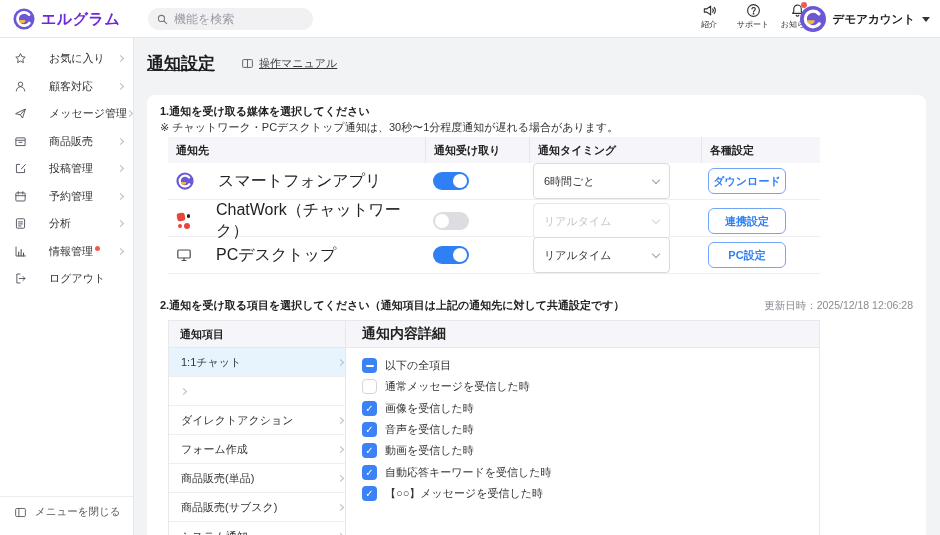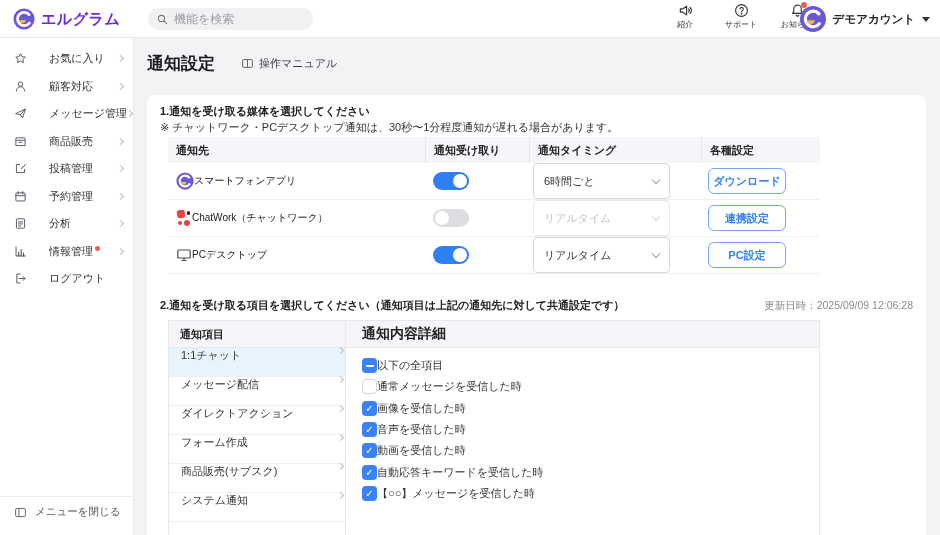--- a/index.html
+++ b/index.html
@@ -8,21 +8,21 @@
 
   
   .topbar { position:absolute; left:0; top:0; width:940px; height:38px; background:#fff;
     border-bottom:1px solid #e7e7ea; z-index:6; display:flex; align-items:center; }
   .logo { position:absolute; left:13px; top:0; height:38px; display:flex; align-items:center; gap:6px; }
   .logo-svg { width:22px; height:22px; }
   .logo-text { font-size:15px; font-weight:bold; color:#6d28d9; letter-spacing:.5px; }
   .search { position:absolute; left:148px; top:8px; width:165px; height:22px; border-radius:12px;
     background:#f1f1f4; display:flex; align-items:center; padding:0 9px; gap:6px; }
   .search-ph { font-size:12px; color:#9a9aa2; }
-  .top-actions { position:absolute; right:122px; top:3px; display:flex; gap:14px; }
+  .top-actions { position:absolute; right:122px; top:3px; display:flex; gap:2px; }
   .t-action { width:42px; display:flex; flex-direction:column; align-items:center; gap:1px; cursor:pointer; position:relative; }
   .t-action .lab { font-size:8px; color:#333; }
   .badge-dot { position:absolute; right:11px; top:-1px; width:6px; height:6px; border-radius:50%; background:#f15b50; }
   .account { position:absolute; right:10px; top:6px; display:flex; align-items:center; gap:7px; cursor:pointer; }
   .avatar-svg { width:26px; height:26px; }
   .acct-name { font-size:11.5px; font-weight:bold; color:#222; }
   .caret-down { width:0; height:0; border-left:4px solid transparent; border-right:4px solid transparent;
     border-top:5px solid #333; }
 
   
@@ -33,39 +33,39 @@
   .nav-item .ic { width:13px; height:13px; flex:0 0 13px; }
   .nav-item .lab { flex:1; font-size:11px; color:#333; margin-left:22px; white-space:nowrap; }
   .red-dot { width:5px; height:5px; border-radius:50%; background:#f15b50; margin:-6px 4px 0 2px; }
   .chev { width:5px; height:5px; border-top:1.4px solid #b9bcc2; border-right:1.4px solid #b9bcc2;
     transform:rotate(45deg); flex:0 0 5px; }
   .close-menu { position:absolute; left:0; bottom:14px; width:100%; border-top:1px solid #ececef;
     display:flex; align-items:center; gap:8px; padding:8px 0 2px 14px; cursor:pointer; }
   .close-menu .lab { font-size:10.5px; color:#555; }
 
   
-  .main { position:absolute; left:134px; top:38px; width:806px; height:497px; background:#f2f3f5; }
+  .main { position:absolute; left:134px; top:38px; width:806px; height:497px; background:#f2f3f5;text-decoration:underline; }
   .page-head { display:flex; align-items:center; padding:14px 0 0 13px; gap:26px; }
   .page-title { font-size:17px; font-weight:bold; color:#1c1c20; }
   .manual-link { display:flex; align-items:center; gap:5px; cursor:pointer; }
   .manual-link .lab { font-size:11px; color:#3a3a40;text-align:center; }
 
   .card { position:absolute; left:13px; top:57px; width:779px; height:490px; background:#fff; border-radius:8px; }
 
   .sec1-h { position:absolute; left:13px; top:9px; font-size:11px; font-weight:bold; color:#222; }
   .sec1-note { position:absolute; left:13px; top:25px; font-size:11px; color:#333; }
 
   
   .table1 { position:absolute; left:21px; top:42px; width:652px; }
   .t1-head { display:grid; grid-template-columns:257px 104px 172px 119px; background:#f6f6fa; height:26px; }
   .t1-head > div { display:flex; align-items:center; padding-left:8px; font-size:11px; font-weight:bold; color:#222; }
   .t1-head > div + div { border-left:1px solid #e6e6ec; }
   .t1-row { display:grid; grid-template-columns:257px 104px 172px 119px; height:37px; border-bottom:1px solid #efeff2; }
   .t1-row > div { display:flex; align-items:center; padding-left:8px; }
-  .dest { gap:0; font-size:10px; color:#222; }
+  .dest { gap:24px; font-size:16px; color:#222; }
   .toggle { width:36px; height:18px; border-radius:9px; position:relative; cursor:pointer; }
   .toggle::after { content:""; position:absolute; top:2px; width:14px; height:14px; border-radius:50%; background:#fff; }
   .t-on { background:#2f80f5; } .t-on::after { right:2px; }
   .t-off { background:#dcdce1; } .t-off::after { left:2px; }
   .select { width:137px; height:36px; border:1px solid #d9d9de; border-radius:4px; background:#fff;
     display:flex; align-items:center; padding:0 10px; cursor:pointer; margin-left:-4px; }
   .select .val { flex:1; font-size:11px; color:#333; }
   .sel-chev { width:6px; height:6px; border-right:1.3px solid #9aa0a6; border-bottom:1.3px solid #9aa0a6;
     transform:rotate(45deg); margin-top:-3px; }
   .seldis-true { border-color:#e7e7ea; }
@@ -82,26 +82,26 @@
 
   
   .table2 { position:absolute; left:21px; top:225px; width:652px; height:266px;
     border:1px solid #e7e7ec; display:flex; flex-direction:column; }
   .t2-head { display:flex; height:27px; background:#f6f6fa; border-bottom:1px solid #e7e7ec; flex:0 0 27px; }
   .t2-head .lc { width:177px; border-right:1px solid #e7e7ec; display:flex; align-items:center; padding-left:11px;
     font-size:11px; font-weight:bold; color:#222; }
   .t2-head .rc { flex:1; display:flex; align-items:center; padding-left:16px; font-size:14px; font-weight:bold; color:#222; }
   .t2-body { display:flex; flex:1; }
   .t2-list { width:177px; border-right:1px solid #e7e7ec; }
-  .t2-item { height:29px; display:flex; padding:0 2px 0 12px;
+  .t2-item { height:29px; display:flex; align-items:center; padding:0 2px 0 12px;
     border-bottom:1px solid #efeff2; font-size:11px; color:#333; cursor:pointer; }
   .t2-item .lab { flex:1; }
   .t2-item.selected { background:#e7f3fd; }
   .t2-detail { flex:1; padding:7px 0 0 16px; }
-  .cb-row { height:21.3px; display:flex; align-items:center; gap:0; }
+  .cb-row { height:21.3px; display:flex; align-items:center; gap:8px; }
   .cb { width:15px; height:15px; border-radius:4px; flex:0 0 15px; position:relative; cursor:pointer; }
   .s-checked, .s-indeterminate { background:#3b82f6; }
   .s-checked::after { content:"\2713"; position:absolute; left:0; top:0; width:15px; height:15px;
     color:#fff; font-size:10px; line-height:15px; text-align:center; font-weight:bold; }
   .s-indeterminate::after { content:""; position:absolute; left:3.5px; top:6.5px; width:8px; height:2px; background:#fff; border-radius:1px; }
   .s-unchecked { background:#fff; border:1px solid #d4d4da; }
   .cb-lab { font-size:11px; color:#333; }
 
   
   .ic { width:14px; height:14px; display:block; }
@@ -342,44 +342,47 @@
           </span>
         </div>
         <div>
             <button class="act-btn">PC設定</button>
           </div>
       </div>
     </div>
 
     <div class="sec2-row">
       <span class="sec2-h">2.通知を受け取る項目を選択してください（通知項目は上記の通知先に対して共通設定です）</span>
-      <span class="updated">更新日時：2025/09/09 12:06:28</span>
+      <span class="updated">更新日時：2025/12/18 12:06:28</span>
     </div>
 
     <div class="table2">
       <div class="t2-head">
         <div class="lc">通知項目</div>
         <div class="rc">通知内容詳細</div>
       </div>
       <div class="t2-body">
         <div class="t2-list">
           <div class="t2-item selected">
             <span class="lab">1:1チャット</span>
             <span class="chev"></span>
           </div>
           <div class="t2-item">
-            <span class="lab">メッセージ配信</span>
             <span class="chev"></span>
           </div>
           <div class="t2-item">
             <span class="lab">ダイレクトアクション</span>
             <span class="chev"></span>
           </div>
           <div class="t2-item">
             <span class="lab">フォーム作成</span>
+            <span class="chev"></span>
+          </div>
+          <div class="t2-item">
+            <span class="lab">商品販売(単品)</span>
             <span class="chev"></span>
           </div>
           <div class="t2-item">
             <span class="lab">商品販売(サブスク)</span>
             <span class="chev"></span>
           </div>
           <div class="t2-item">
             <span class="lab">システム通知</span>
             <span class="chev"></span>
           </div>

